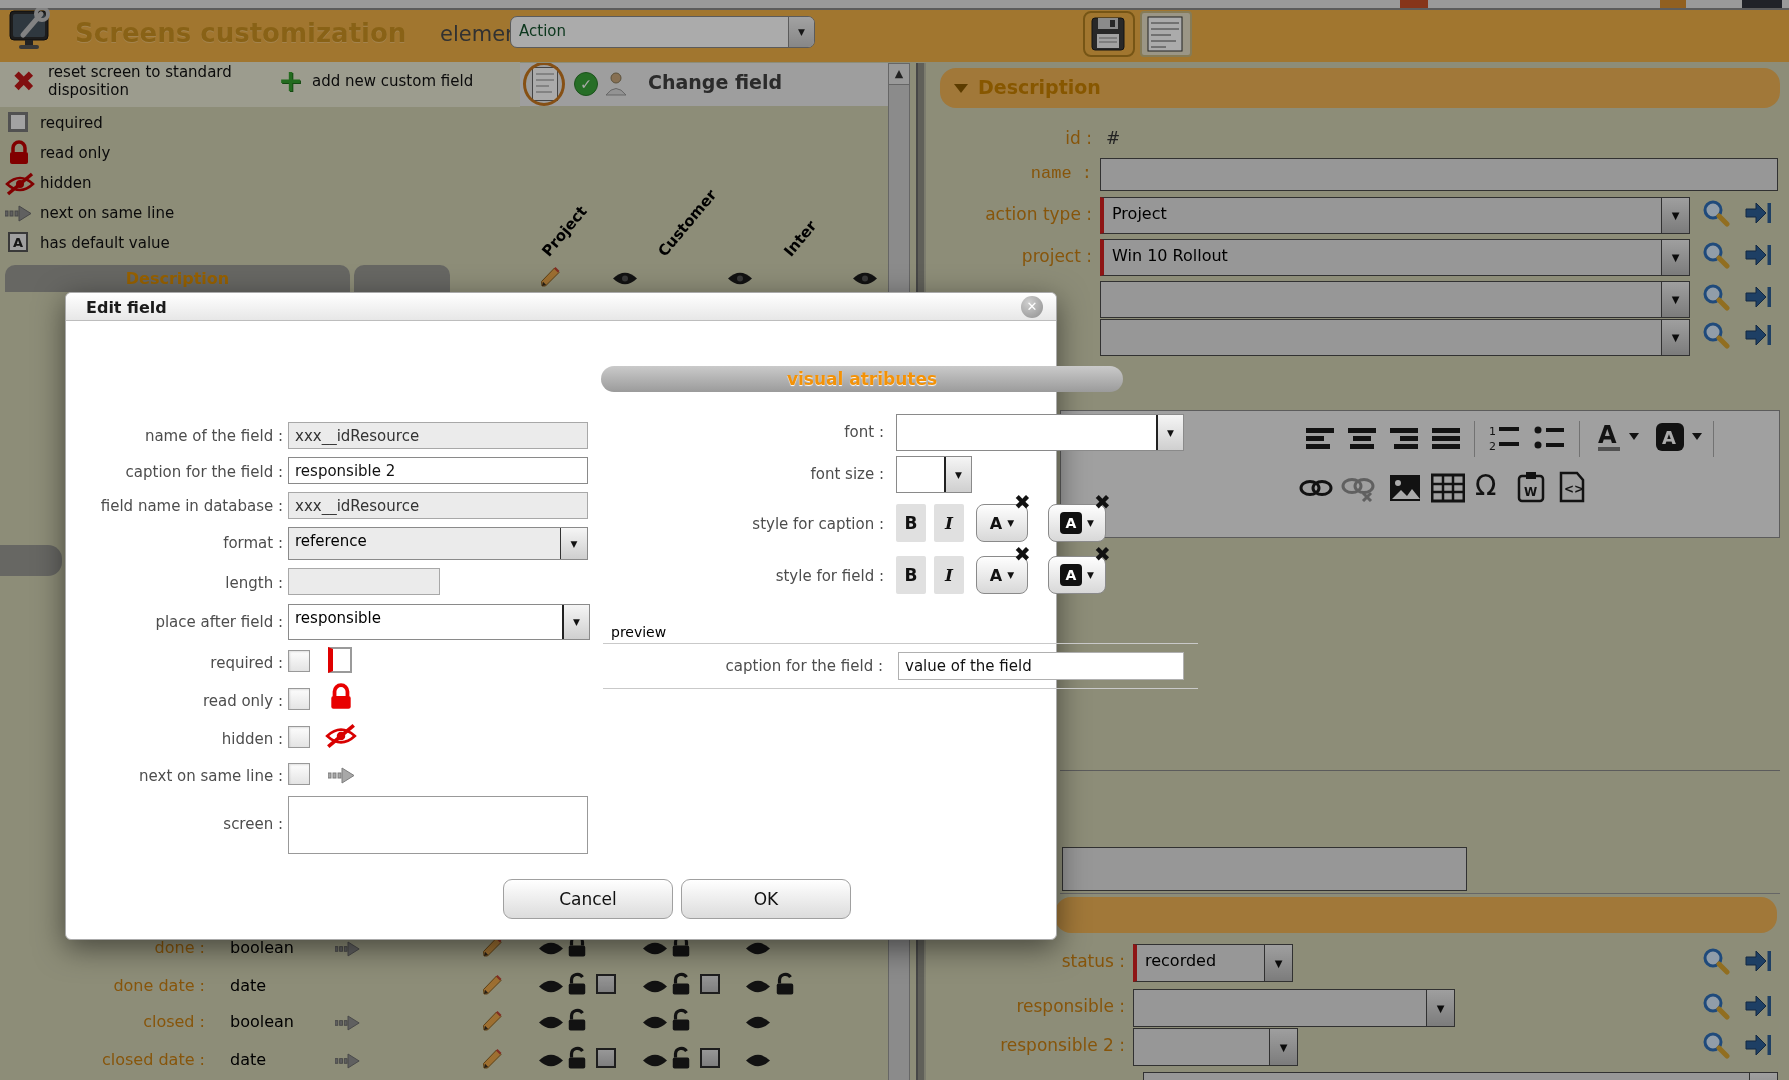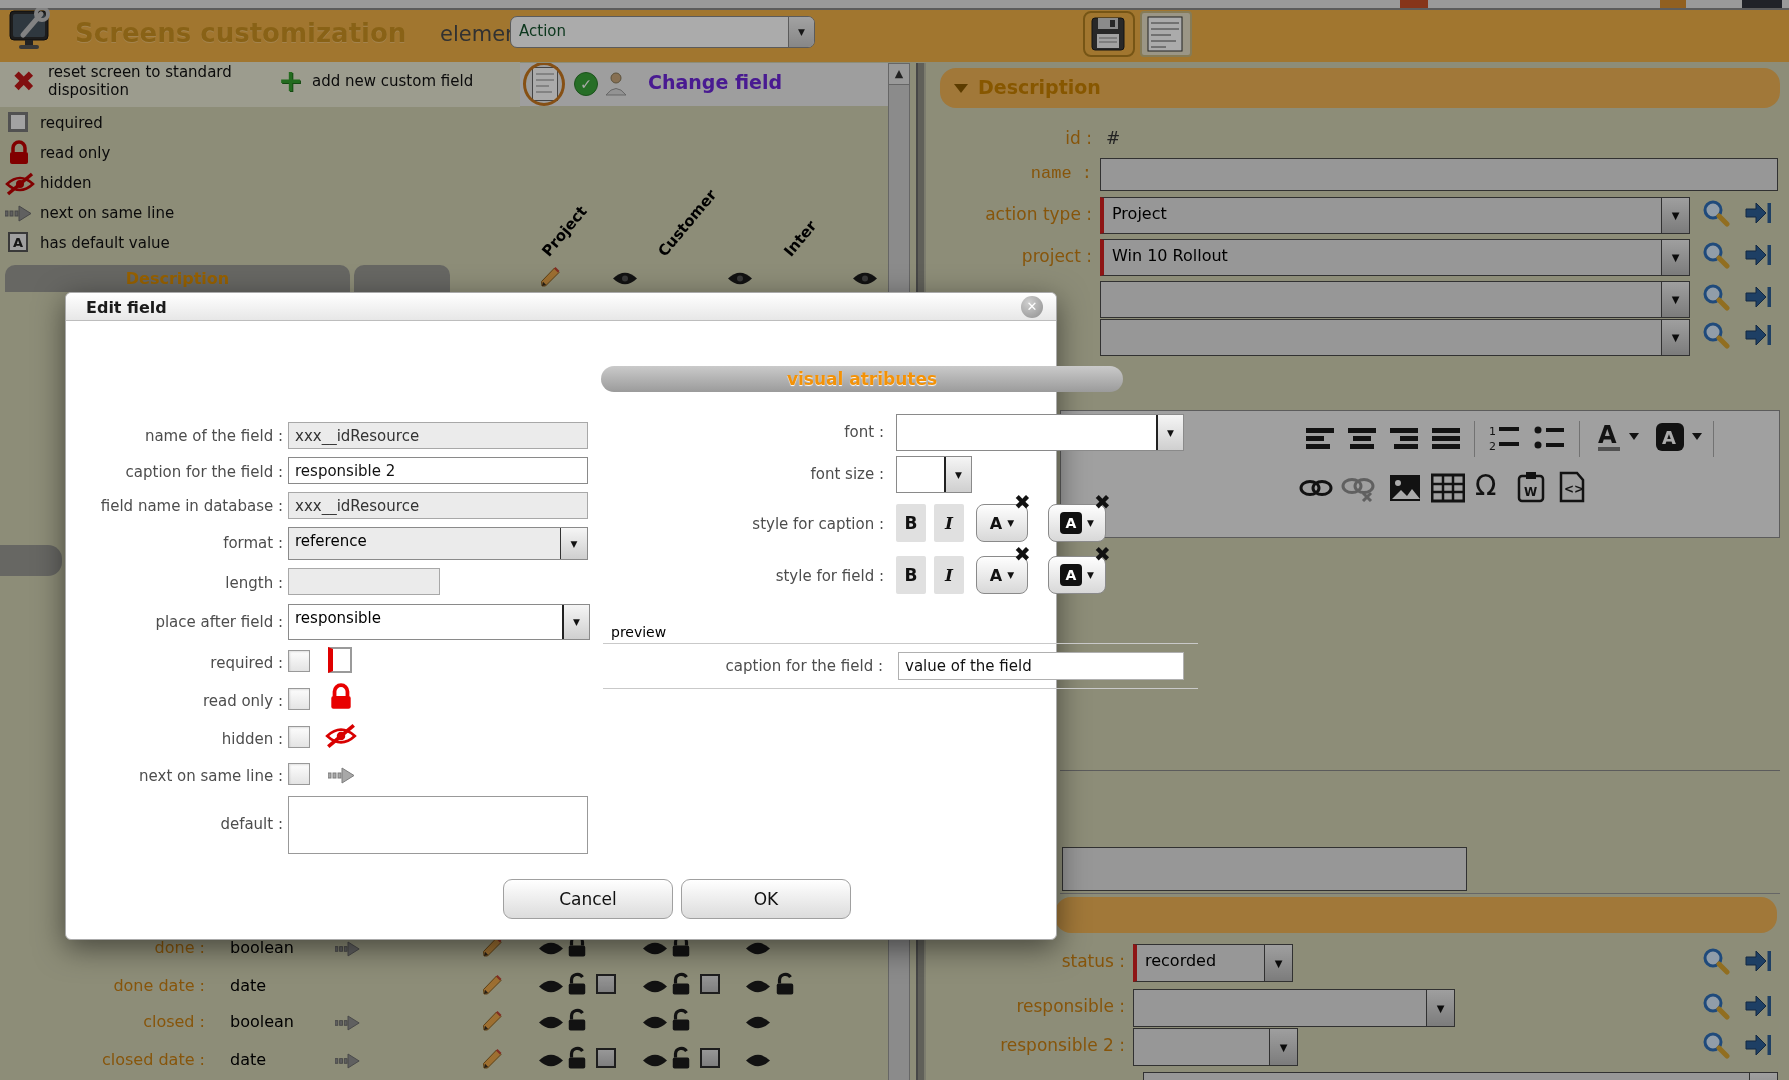--- a/index.html
+++ b/index.html
@@ -10,21 +10,21 @@
   #topstrip{left:0;top:0;width:1789px;height:10px;background:#e6e6e6;border-bottom:2px solid #8a8a8a;}
   #band{left:0;top:10px;width:1789px;height:52px;background:#f1b147;}
   .pagetitle{font-size:26px;font-weight:bold;color:#cd9322;text-shadow:0 1px 0 rgba(255,255,255,.25);}
   .elabel{font-size:21px;color:#4a4a4a;margin-left:12px;}
   .wsel{background:#fff;border:1px solid #888;border-radius:7px;display:flex;}
   .wsel .t{flex:1;padding:5px 8px;font-size:15px;color:#14532d;white-space:nowrap;overflow:hidden;}
   .wsel .b{width:26px;background:linear-gradient(#f2f2f2,#c9c9c9);border-left:1px solid #888;border-radius:0 6px 6px 0;display:flex;align-items:center;justify-content:center;font-size:9px;color:#222;}
   .row2{left:0;top:62px;width:520px;height:45px;background:#e9e9d4;}
   .btntext{font-size:15px;color:#111;}
   .gheader{left:520px;top:63px;width:368px;height:43px;background:#ececec;overflow:hidden;}
-  .chfield{font-size:19px;font-weight:bold;color:#6d28d9;}
+  .chfield{font-size:19px;font-weight:bold;color:#404040;}
   .legend-t{font-size:15px;color:#111;}
   .lockbox{width:20px;height:20px;border:3px solid #7a7a7a;background:#f2f2f2;}
   .advbox{width:20px;height:20px;border:2px solid #555;background:#eee;font-size:13px;font-weight:bold;color:#222;text-align:center;line-height:17px;}
   .tab{background:#9a9a94;border-radius:10px 10px 0 0;}
   .tabtxt{font-size:16px;font-weight:bold;color:#e09000;text-align:center;}
   .rot{transform:rotate(-50deg);transform-origin:left bottom;font-size:15px;font-weight:bold;color:#000;white-space:nowrap;}
   .scrollbar{left:888px;top:63px;width:22px;height:1017px;background:#cfcfcf;border-left:1px solid #999;border-right:1px solid #999;}
   .sbup{left:888px;top:63px;width:22px;height:22px;background:#e4e4e4;border:1px solid #999;font-size:11px;color:#333;text-align:center;line-height:20px;}
   .divider{left:916px;top:63px;width:10px;height:1017px;border-left:2px solid #6b6b6b;border-right:2px solid #b9b9a4;background:#8f8f85;}
   
@@ -651,21 +651,21 @@
       <svg width="28" height="18" viewBox="0 0 28 18">
           <g fill="#a8a8a8" stroke="#7d7d7d">
             <rect x="0" y="7" width="3" height="5"></rect>
             <rect x="5" y="7" width="3" height="5"></rect>
             <rect x="10" y="7" width="3" height="5"></rect>
             <path d="M14 2 L26 9.5 L14 17 z"></path>
           </g>
         </svg>
     </div>
 
-    <div class="ab mlab" style="left:5px;top:522px;width:212px;">default :</div>
+    <div class="ab mlab" style="left:5px;top:522px;width:212px;">screen :</div>
     <textarea class="ab" style="left: 222px; top: 503px; width: 300px; height: 58px; border: 1px solid rgb(153, 153, 153); resize: none; font-size: 15px;"></textarea>
 
     <div class="ab mbtn" style="left:437px;top:586px;">Cancel</div>
     <div class="ab mbtn" style="left:615px;top:586px;">OK</div>
 
     <div class="ab mlab" style="left:568px;top:130px;width:250px;">font :</div>
     <div class="ab msel" style="left:830px;top:121px;width:288px;height:37px;">
       <div class="t"></div>
         <div class="b" style="border-left:2px solid #222;">▼</div>
     </div>

